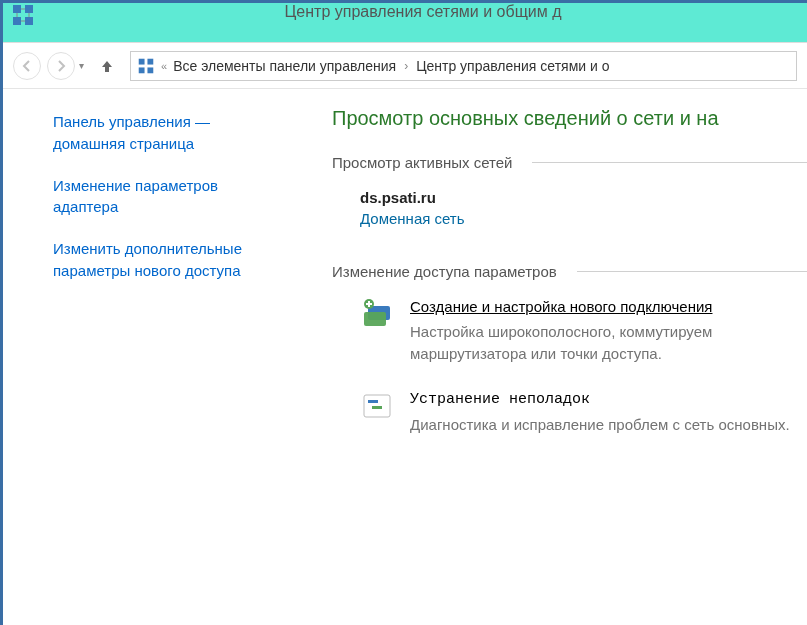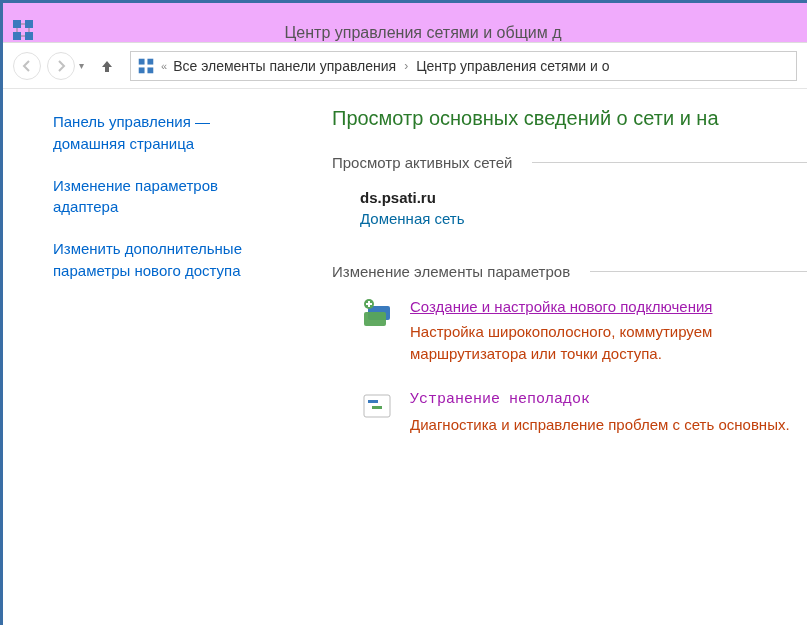--- a/index.html
+++ b/index.html
@@ -13,23 +13,23 @@
     height: 625px;
     overflow: hidden;
     border-left: 3px solid #3a6ea5;
     border-top: 3px solid #3a6ea5;
   }
   
   .titlebar {
     height: 40px;
     border-bottom: 1px solid #ddd;
     display: flex;
-    align-items: flex-end;
+    align-items: flex-start;
     padding: 0 8px;
-    background: #f0abfc;
+    background: #5eead4;
   }
   .titlebar .app-icon {
     width: 24px; height: 24px;
     margin-right: 12px;
     display: flex; align-items: center; justify-content: center;
   }
   .titlebar .title-text {
     flex: 1;
     text-align: center;
     font-size: 16px;
@@ -142,30 +142,30 @@
     margin-bottom: 26px;
     align-items: flex-start;
   }
   .task-icon {
     width: 34px; height: 30px;
     flex-shrink: 0;
     display: flex; align-items: center; justify-content: center;
   }
   .task-text { flex: 1; }
   .task-link {
-    color: #a21caf;
+    color: #000000;
     text-decoration: underline;
     font-size: 15px;
     display: block;
     margin-bottom: 6px;
     white-space: nowrap;
   }
   .task-link.nou { text-decoration: none; font-family: Liberation Mono, monospace; }
   .task-desc {
-    color: #c2410c;
+    color: #737373;
     font-size: 15px;
     line-height: 1.45;
   }
 </style>
 </head>
 <body>
 
 <div class="titlebar">
   <div class="app-icon">
     <svg width="22" height="22" viewBox="0 0 22 22">
@@ -229,21 +229,21 @@
       <span class="label">Просмотр активных сетей</span>
       <span class="rule"></span>
     </div>
 
     <div class="net-block">
       <div class="net-name">ds.psati.ru</div>
       <div class="net-type">Доменная сеть</div>
     </div>
 
     <div class="section-head">
-      <span class="label">Изменение элементы параметров</span>
+      <span class="label">Изменение доступа параметров</span>
       <span class="rule"></span>
     </div>
 
     <div class="task-row">
       <div class="task-icon">
         <svg width="34" height="30" viewBox="0 0 34 30">
           <rect x="8" y="8" width="22" height="14" rx="2" fill="#3a7abd"></rect>
           <rect x="4" y="14" width="22" height="14" rx="2" fill="#59a559" opacity="0.95"></rect>
           <circle cx="9" cy="6" r="5" fill="#59a559"></circle>
           <path d="M9 3 L9 9 M6 6 L12 6" stroke="#fff" stroke-width="2"></path>

